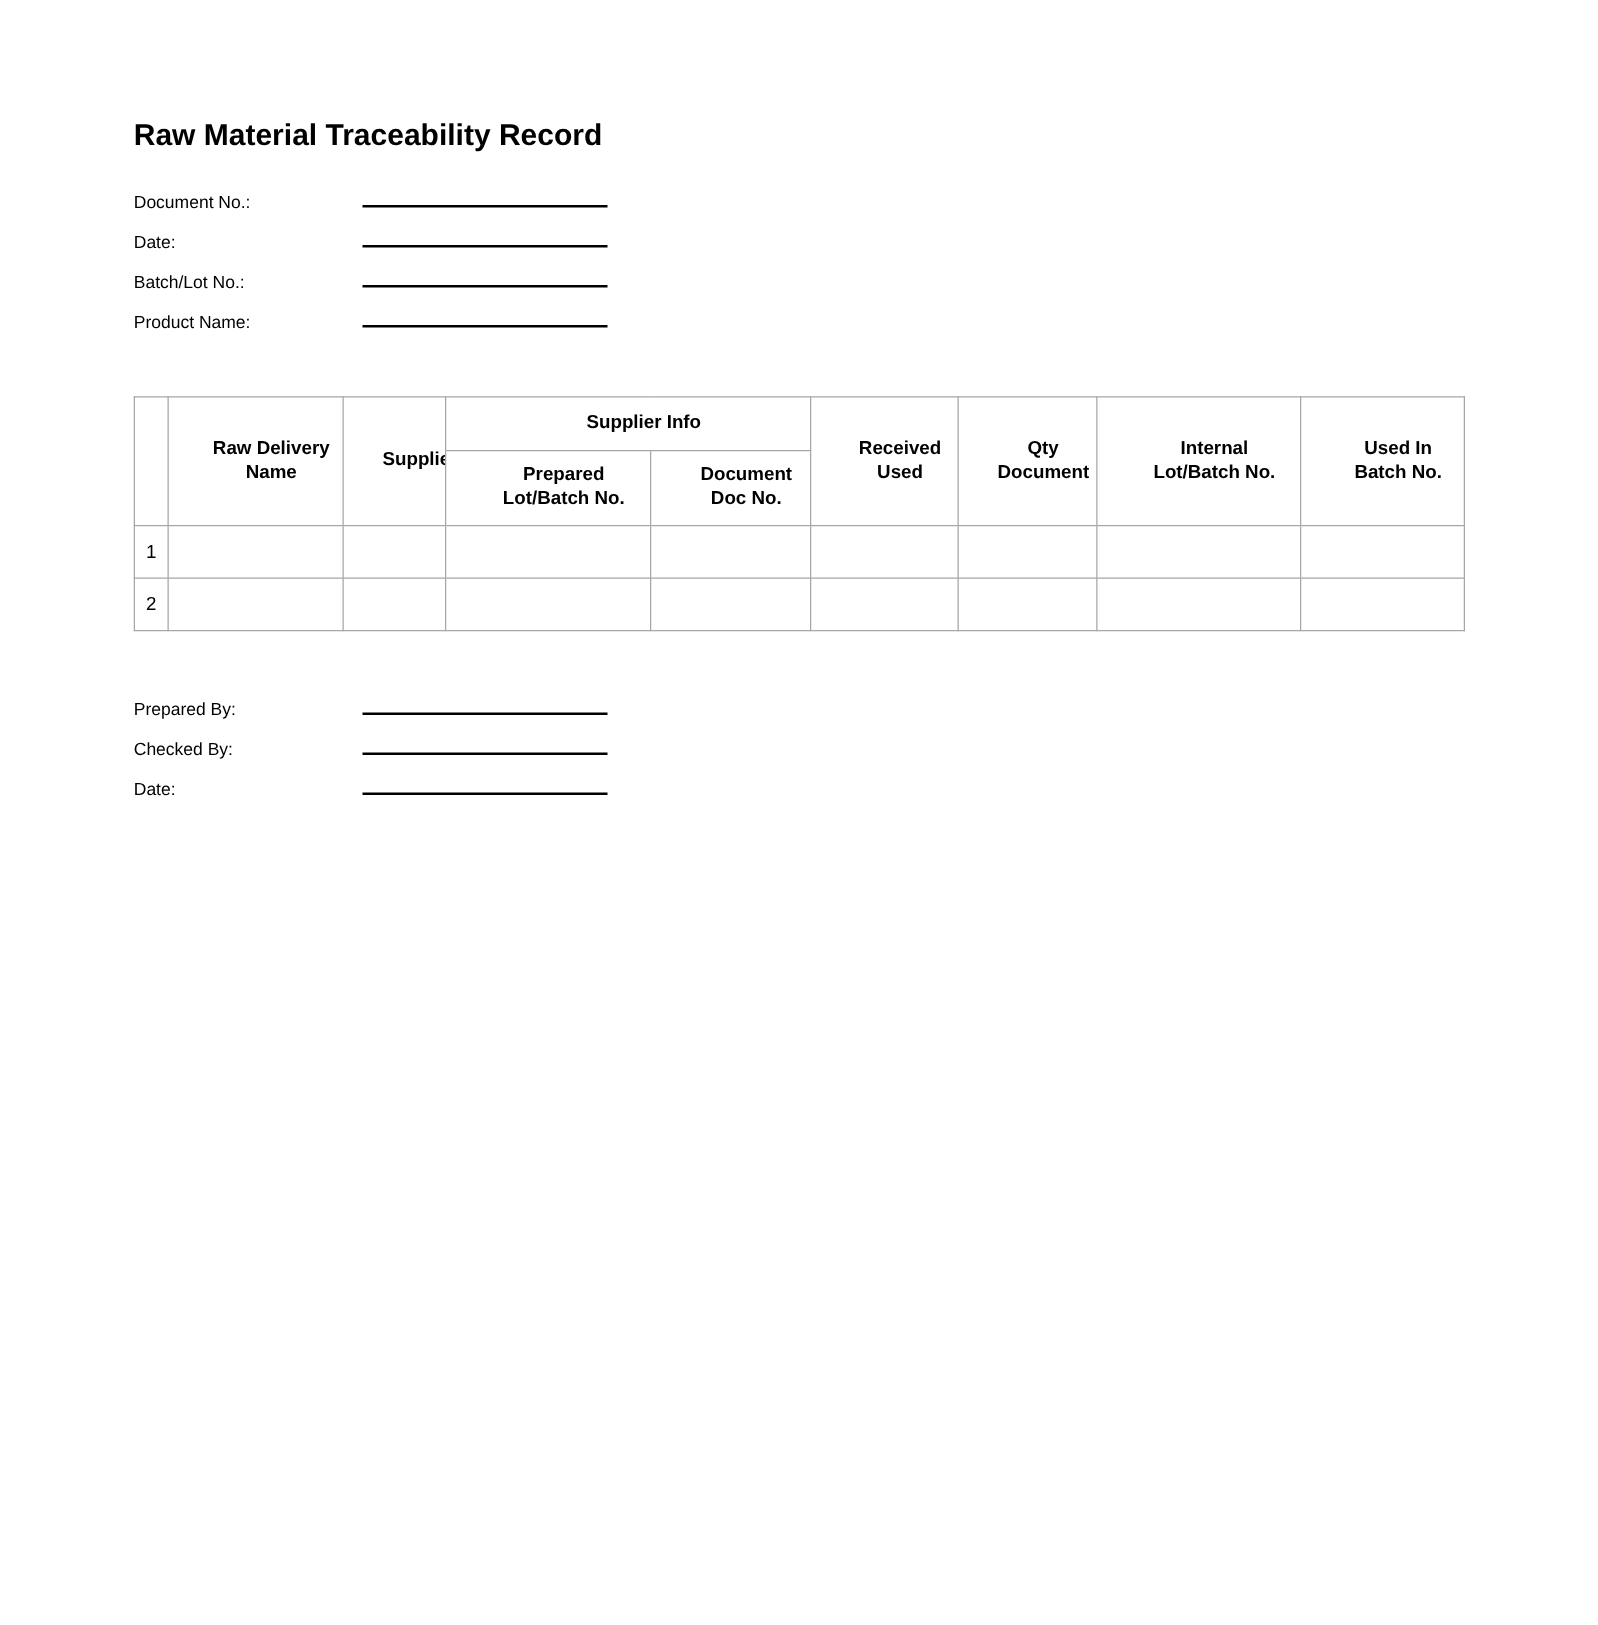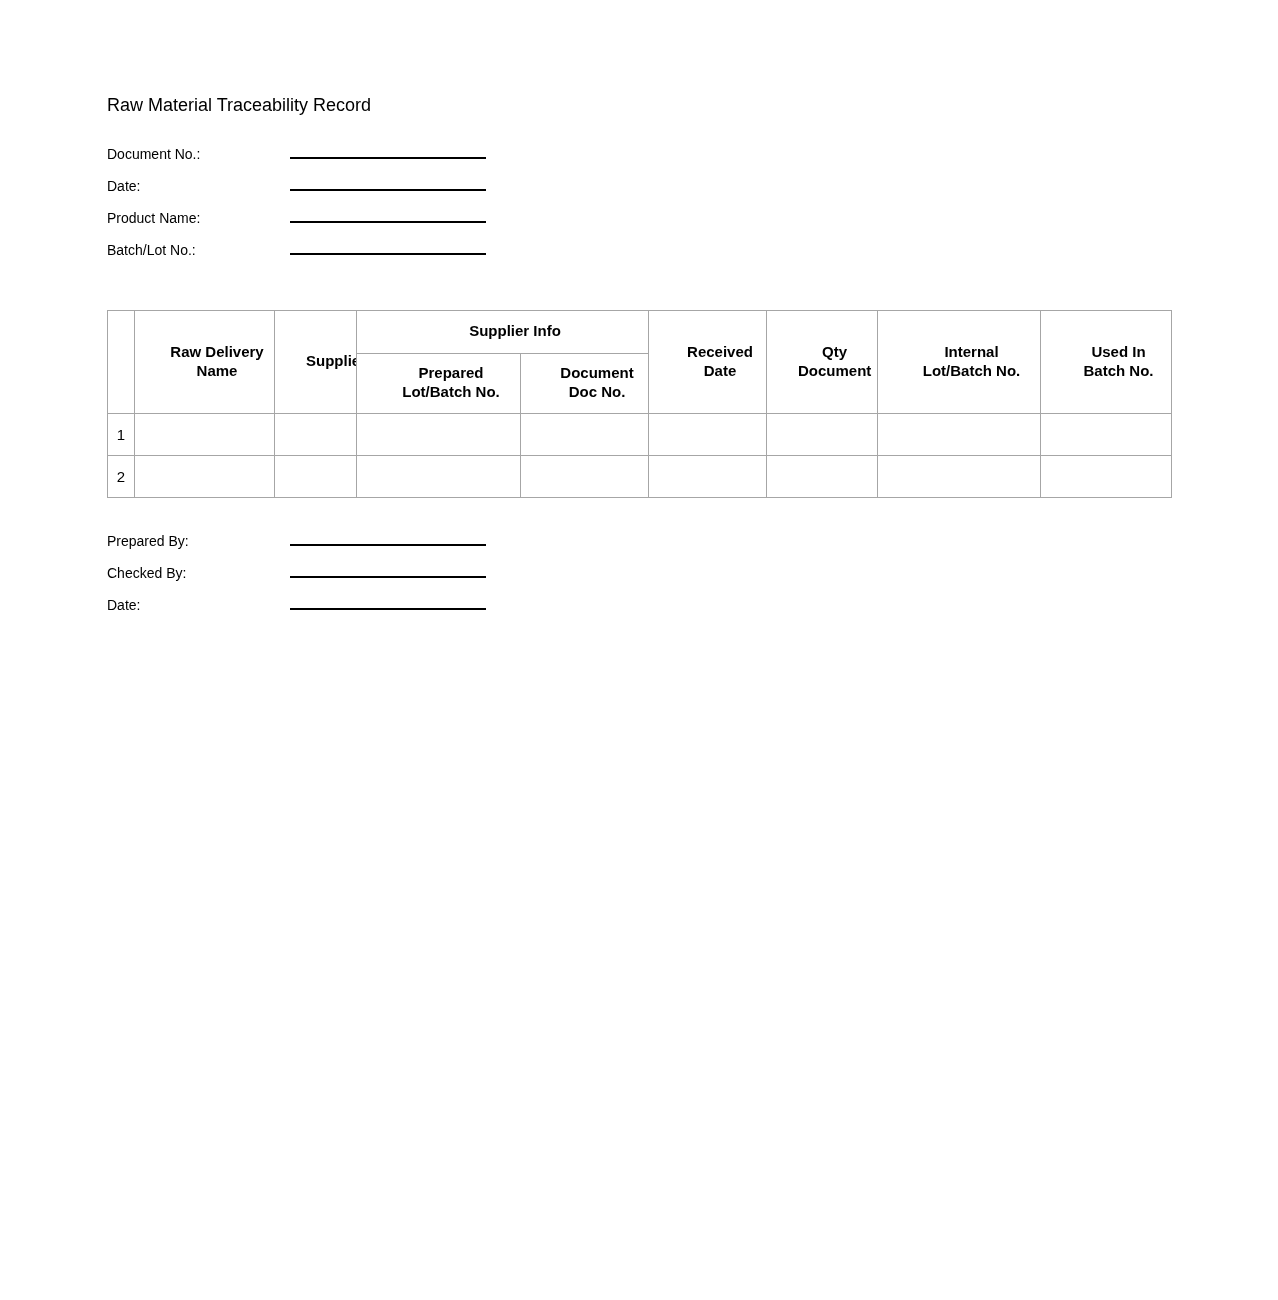--- a/index.html
+++ b/index.html
@@ -12,22 +12,22 @@
   }
   body {
     width: 1278px;
     height: 1300px;
     overflow: hidden;
   }
   .doc {
     padding: 95px 107px 0 107px;
   }
   .doc-title {
-    font-size: 18px;
-    font-weight: normal;
+    font-size: 24px;
+    font-weight: bold;
     margin: 0 0 30px 0;
     line-height: 1.15;
   }
   .field-row {
     display: flex;
     align-items: baseline;
     height: 32px;
     font-size: 14px;
   }
   .field-label {
@@ -59,45 +59,45 @@
   }
   .trace-table th {
     font-weight: bold;
     line-height: 1.25;
     padding-left: 31px;
   }
   .trace-table tr.group-header-row { height: 43px; }
   .trace-table tr.sub-header-row   { height: 60px; }
   .trace-table tr.data-row         { height: 42px; }
   .signoff {
-    margin-top: 35px;
+    margin-top: 54px;
   }
 </style>
 </head>
 <body>
 
 <div class="doc">
 
   <h1 class="doc-title">Raw Material Traceability Record</h1>
 
   <div>
     <div class="field-row">
       <span class="field-label">Document No.:</span>
       <span class="field-line"></span>
     </div>
     <div class="field-row">
       <span class="field-label">Date:</span>
       <span class="field-line"></span>
     </div>
     <div class="field-row">
-      <span class="field-label">Product Name:</span>
+      <span class="field-label">Batch/Lot No.:</span>
       <span class="field-line"></span>
     </div>
     <div class="field-row">
-      <span class="field-label">Batch/Lot No.:</span>
+      <span class="field-label">Product Name:</span>
       <span class="field-line"></span>
     </div>
   </div>
 
   <table class="trace-table">
     <colgroup>
       <col style="width:27px">
       <col style="width:140px">
       <col style="width:82px">
       <col style="width:164px">
@@ -106,21 +106,21 @@
       <col style="width:111px">
       <col style="width:163px">
       <col style="width:131px">
     </colgroup>
     <thead>
       <tr class="group-header-row">
         <th rowspan="2">#</th>
         <th rowspan="2">Raw Delivery Name</th>
         <th rowspan="2">Supplier</th>
         <th colspan="2">Supplier Info</th>
-        <th rowspan="2">Received Date</th>
+        <th rowspan="2">Received Used</th>
         <th rowspan="2">Qty Document</th>
         <th rowspan="2">Internal Lot/Batch No.</th>
         <th rowspan="2">Used In Batch No.</th>
       </tr>
       <tr class="sub-header-row">
         <th>Prepared Lot/Batch No.</th>
         <th>Document Doc No.</th>
       </tr>
     </thead>
     <tbody>

